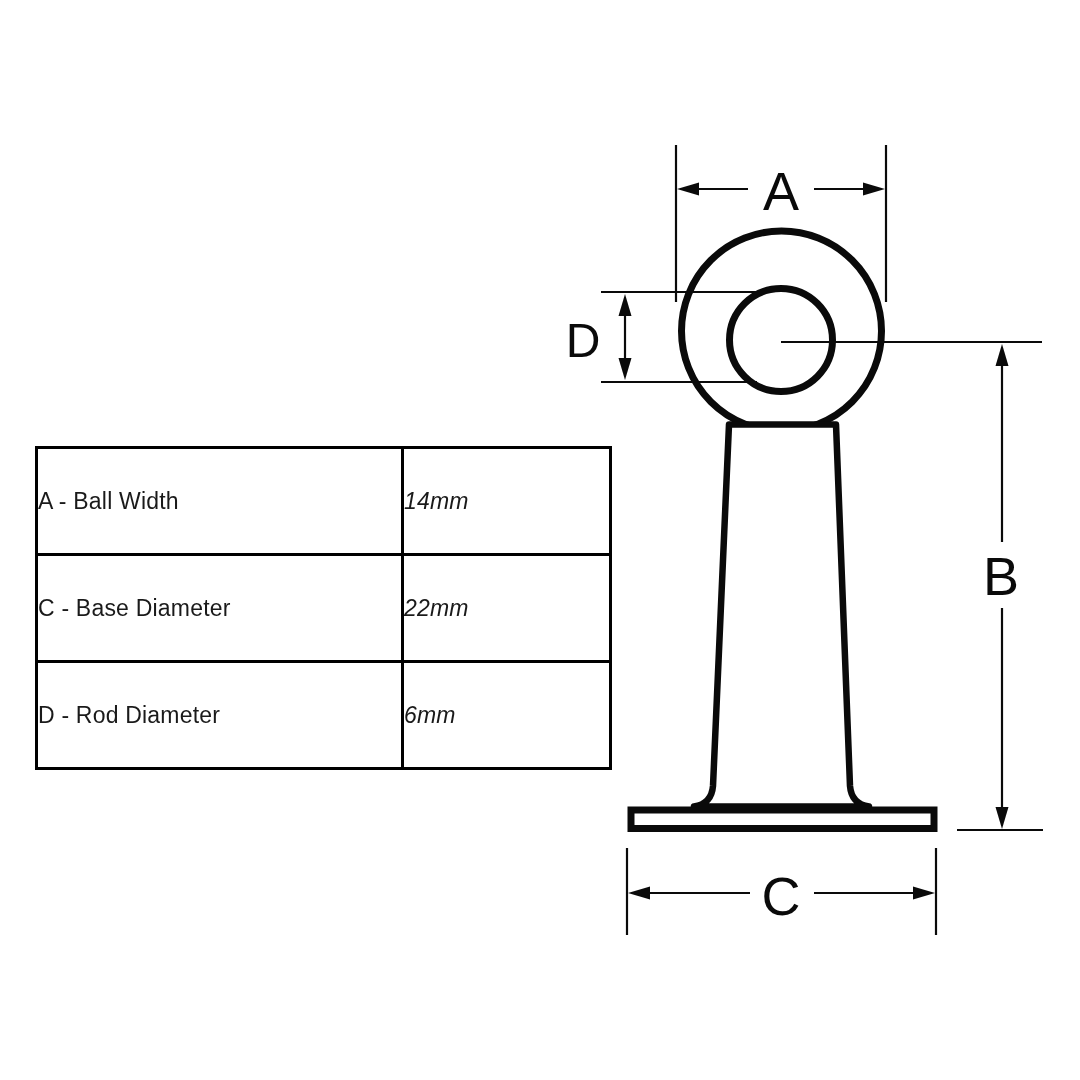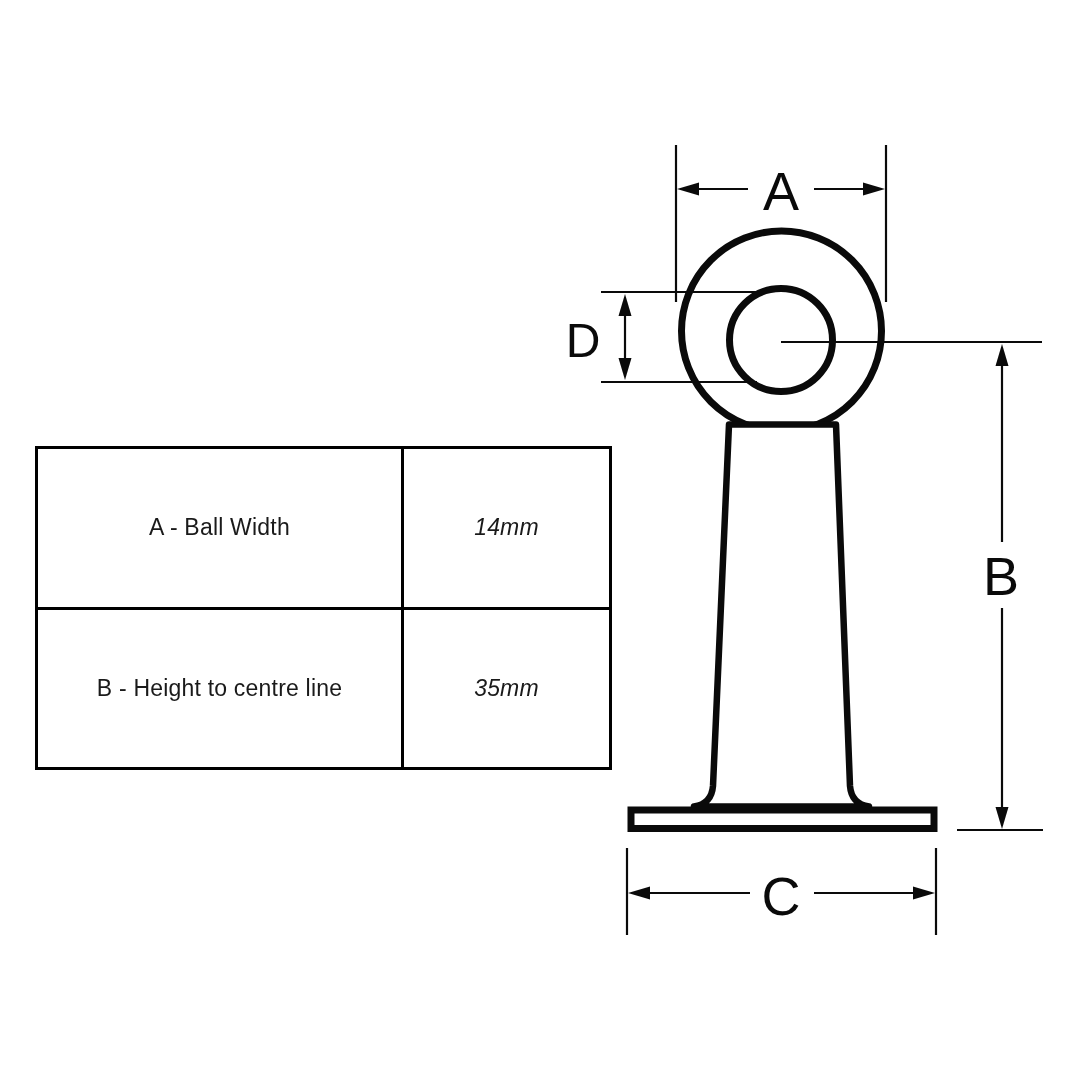--- a/index.html
+++ b/index.html
@@ -26,21 +26,21 @@
     position: absolute;
     left: 35px;
     top: 446px;
     width: 568px;
     height: 324px;
     border-collapse: collapse;
     table-layout: fixed;
   }
   .dims-table td {
     border: 3px solid #000000;
-    text-align: center;
+    text-align: left;
     vertical-align: middle;
     font-size: 23px;
     color: #1a1a1a;
     height: 81px;
     padding: 0;
     letter-spacing: 0.2px;
     margin-left: 12px;
   }
   .dims-table td.label-col { width: 363px; }
   .dims-table td.value-col { width: 205px; font-style: italic; }
@@ -115,19 +115,23 @@
     <text class="dim-letter" x="781" y="896" font-size="54" text-anchor="middle" dominant-baseline="central">C</text>
   </svg>
 
   <table class="dims-table">
     <tbody>
       <tr>
         <td class="label-col">A - Ball Width</td>
         <td class="value-col">14mm</td>
       </tr>
       <tr>
-        <td class="label-col">B - Height to centre line</td>
-        <td class="value-col">35mm</td>
+        <td class="label-col">C - Base Diameter</td>
+        <td class="value-col">22mm</td>
+      </tr>
+      <tr>
+        <td class="label-col">D - Rod Diameter</td>
+        <td class="value-col">6mm</td>
       </tr>
     </tbody>
   </table>
 
 </div>
 
 </body></html>

